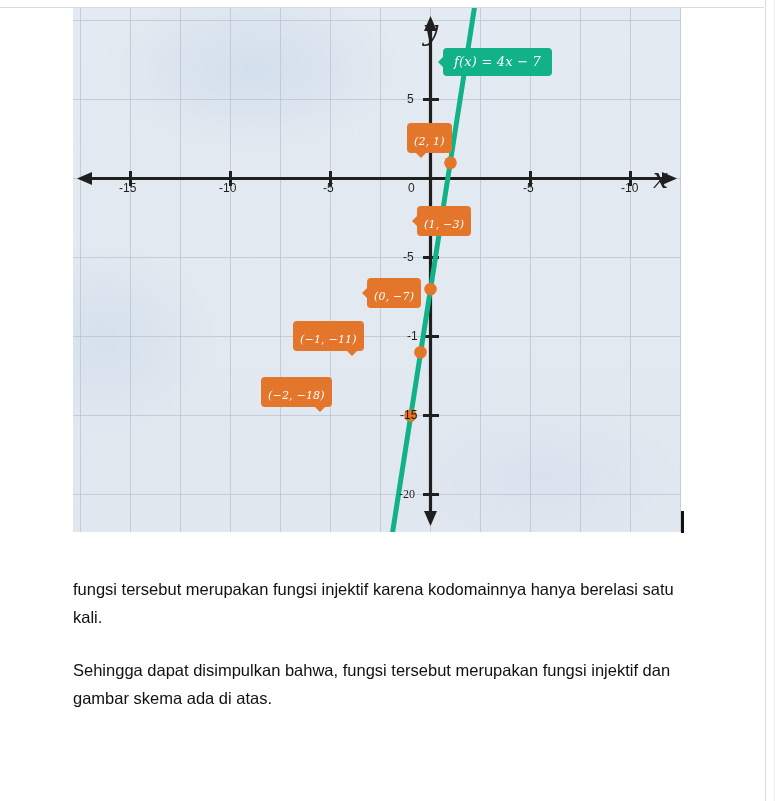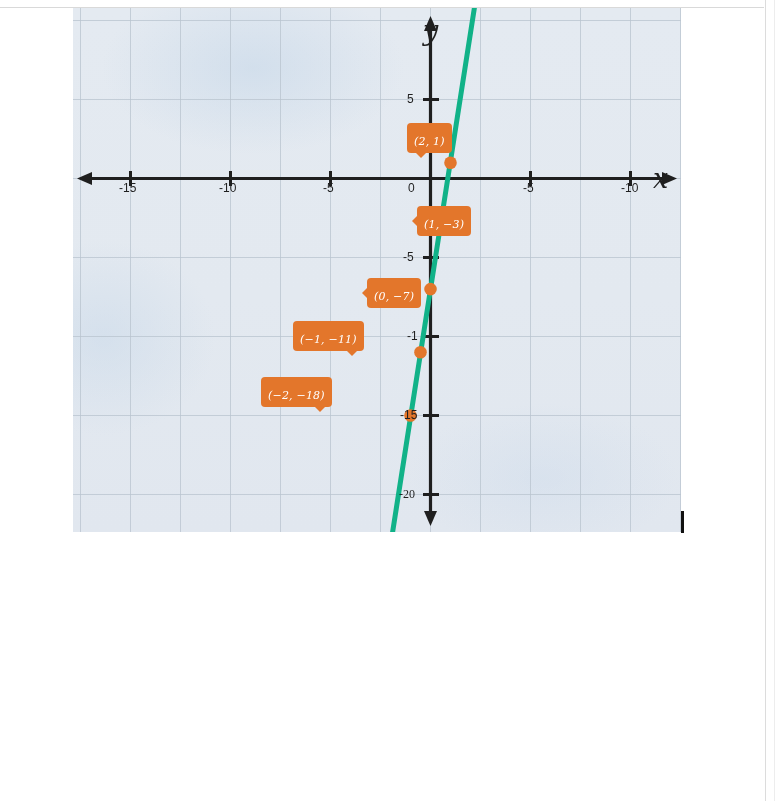--- a/index.html
+++ b/index.html
@@ -211,28 +211,31 @@
   <div style="position:absolute;left:335px;top:173px;font-size:12px;color:#1f1f1f;">0</div>
   <div style="position:absolute;left:450px;top:173px;font-size:12px;color:#1f1f1f;">-5</div>
   <div style="position:absolute;left:548px;top:173px;font-size:12px;color:#1f1f1f;">-10</div>
 
   <div style="position:absolute;left:334px;top:84px;font-size:12px;color:#1f1f1f;">5</div>
   <div style="position:absolute;left:330px;top:242px;font-size:12px;color:#1f1f1f;">-5</div>
   <div style="position:absolute;left:334px;top:321px;font-size:12px;color:#1f1f1f;">-1</div>
   <div style="position:absolute;left:327px;top:400px;font-size:12px;color:#1f1f1f;">-15</div>
   <div style="position:absolute;left:326px;top:479px;font-size:12px;color:#1f1f1f;font-family:Liberation Serif, serif;">-20</div>
 
+  <div class="badge badge-fn tail-left" style="left:370px;top:40px;">f(x) = 4x − 7</div>
 
   <div class="badge badge-point tail-bl" style="left:334px;top:115px;">(2, 1)</div>
   <div class="badge badge-point tail-left" style="left:344px;top:198px;">(1, −3)</div>
   <div class="badge badge-point tail-left" style="left:294px;top:270px;">(0, −7)</div>
   <div class="badge badge-point tail-br" style="left:220px;top:313px;">(−1, −11)</div>
   <div class="badge badge-point tail-br" style="left:188px;top:369px;">(−2, −18)</div>
 
 </div>
 
 <div id="text-caret"></div>
 
 <div id="prose">
+  <p class="para">fungsi tersebut merupakan fungsi injektif karena kodomainnya hanya berelasi satu kali.</p>
+  <p class="para">Sehingga dapat disimpulkan bahwa, fungsi tersebut merupakan fungsi injektif dan gambar skema ada di atas.</p>
 </div>
 
 <div id="page-right-rule"></div>
 <div id="page-right-rule2"></div>
 
 </body></html>

